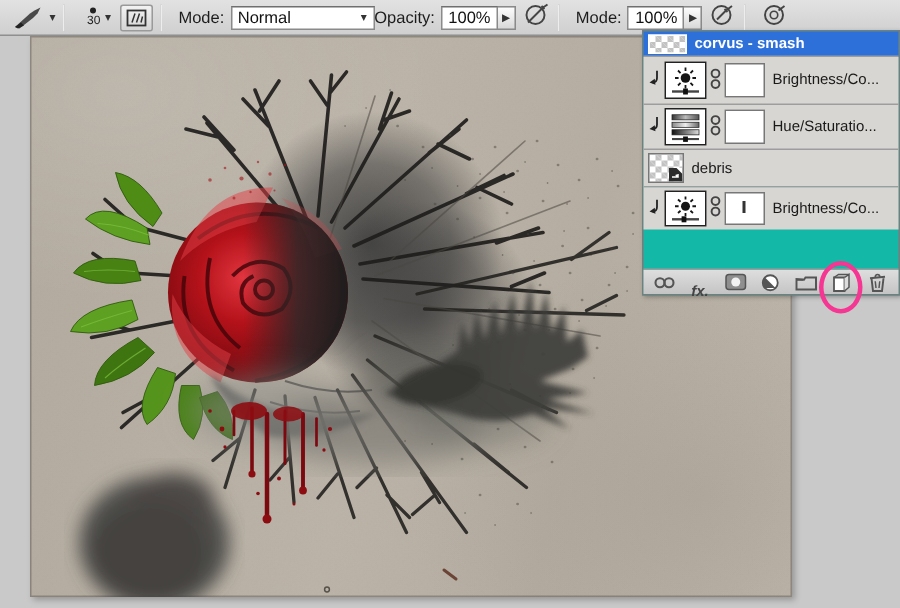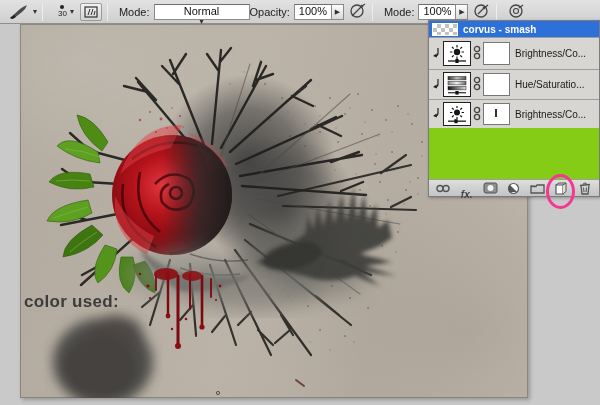--- a/index.html
+++ b/index.html
@@ -7,21 +7,21 @@
   #app{position:relative;width:600px;height:405px;overflow:hidden;
        font-family:"Liberation Sans",sans-serif;background:#c9c9c9;}
 
   
   #optionsbar{position:absolute;left:0;top:0;width:600px;height:24px;z-index:2;
     background:linear-gradient(#e2e2e2,#cfcfcf);border-bottom:1px solid #8f8f8f;
     display:flex;align-items:center;font-size:11px;color:#1c1c1c;}
   .sep{width:1px;height:18px;background:#9e9e9e;border-right:1px solid #ededed;margin:0 5px;}
   .tb-label{margin:0 4px 0 6px;}
   .tb-box{background:#fff;border:1px solid #8a8a8a;border-top-color:#6f6f6f;height:16px;
-    display:flex;align-items:center;padding:0 4px;font-size:11px;color:#111;flex-direction:column;}
+    display:flex;align-items:center;padding:0 4px;font-size:11px;color:#111;}
   .arrow-btn{width:12px;height:16px;border:1px solid #8a8a8a;border-left:none;background:linear-gradient(#fdfdfd,#d8d8d8);
     display:flex;align-items:center;justify-content:center;font-size:7px;color:#333;}
   .mini-arrow{font-size:8px;color:#333;margin-left:3px;}
   #brush-preset{display:flex;align-items:center;margin-left:8px;}
   #brush-tip{display:flex;flex-direction:column;align-items:center;line-height:1;margin-left:10px;}
   #brush-tip .dot{width:4px;height:4px;border-radius:50%;background:#222;margin-bottom:1px;}
   #brush-tip .sz{font-size:8px;color:#222;}
   .tb-iconbtn{width:22px;height:18px;border:1px solid #9a9a9a;border-radius:2px;
     background:linear-gradient(#f2f2f2,#d5d5d5);display:flex;align-items:center;justify-content:center;margin-left:6px;}
   .air-icon{margin-left:5px;}
@@ -33,21 +33,21 @@
       radial-gradient(ellipse 260px 220px at 88% 82%, rgba(120,112,100,.18), rgba(0,0,0,0) 75%),
       linear-gradient(100deg,#b3ab9f 0%,#bcb4a8 45%,#b6aea2 70%,#c0b8ac 100%);
     box-shadow:inset 0 0 0 1px rgba(60,55,48,.35), 2px 2px 4px rgba(0,0,0,.25);
     overflow:hidden;}
   #artwork{position:absolute;left:0;top:0;}
   #color-used{position:absolute;left:4px;top:268px;font-size:17px;font-weight:bold;
     color:#3c3c3c;letter-spacing:.3px;z-index:3;}
 
   
   #layers-panel{position:absolute;left:428px;top:20px;width:172px;height:177px;z-index:5;
-    background:#84cc16;border:1px solid #7b7b7b;box-shadow:1px 1px 3px rgba(0,0,0,.3);
+    background:#14b8a6;border:1px solid #7b7b7b;box-shadow:1px 1px 3px rgba(0,0,0,.3);
     display:flex;flex-direction:column;font-size:10px;color:#1a1a1a;}
   .lrow{display:flex;align-items:center;border-bottom:1px solid #9d9d9d;background:#d8d6d2;padding:0 3px;position:relative;}
   .lrow.sel{background:#2e70d9;color:#fff;font-weight:bold;}
   .thumb{border:1px solid #777;background:#fff;flex:none;}
   .checker{background-color:#fff;background-image:
       linear-gradient(45deg,#c2c2c2 25%,transparent 25%,transparent 75%,#c2c2c2 75%),
       linear-gradient(45deg,#c2c2c2 25%,transparent 25%,transparent 75%,#c2c2c2 75%);
     background-size:8px 8px;background-position:0 0,4px 4px;position:relative;}
   .badge{position:absolute;right:0;bottom:0;width:9px;height:9px;}
   .lname{margin-left:5px;white-space:nowrap;overflow:hidden;}
@@ -301,21 +301,20 @@
 
       <path d="M276,356 l8,6" stroke="#6b4436" stroke-width="2" stroke-linecap="round"></path>
       <circle cx="198" cy="369" r="1.6" fill="none" stroke="#55524c" stroke-width="1"></circle>
 
       <g filter="url(#soft2)">
         <ellipse cx="83" cy="338" rx="50" ry="44" fill="#4a4846" opacity=".95"></ellipse>
         <ellipse cx="96" cy="310" rx="27" ry="19" fill="#4a4846" opacity=".9"></ellipse>
         <ellipse cx="80" cy="344" rx="38" ry="33" fill="#454341"></ellipse>
       </g>
     </svg>
-    <div id="color-used">color used:</div>
   </div>
 
   <div id="layers-panel">
 
     <div class="lrow sel" style="height:17px;">
       <span class="thumb checker" style="width:26px;height:13px;border-color:#fff;"></span>
       <span class="lname">corvus - smash</span>
     </div>
 
     <div class="lrow" style="height:32px;">
@@ -381,20 +380,30 @@
         <svg width="8" height="15" viewBox="0 0 8 15">
             <circle cx="4" cy="4" r="2.6" fill="none" stroke="#444" stroke-width="1.3"></circle>
             <circle cx="4" cy="11" r="2.6" fill="none" stroke="#444" stroke-width="1.3"></circle>
           </svg>
       </span>
       <span class="thumb" style="width:27px;height:23px;"></span>
       <span class="lname">Hue/Saturatio...</span>
     </div>
 
 
+    <div class="lrow" style="height:25px;">
+      <span class="thumb checker" style="width:24px;height:20px;">
+        <svg class="badge" viewBox="0 0 9 9">
+          <path d="M0,0 H9 V9 H0 Z" fill="#2c2c2c"></path>
+            <path d="M9,0 L9,4 L5,0 Z" fill="#fff"></path>
+          <path d="M2,6 L6,6 L6,4 M6,6 L4.5,4.5" stroke="#fff" stroke-width="1" fill="none"></path>
+        </svg>
+      </span>
+      <span class="lname">debris</span>
+    </div>
 
     <div class="lrow" style="height:28px;border-bottom:none;">
       <span class="clip">
         <svg width="9" height="10" viewBox="0 0 9 10">
             <path d="M6,0 L6,5 Q6,8 3,8" stroke="#222" stroke-width="1.2" fill="none"></path>
             <path d="M4.5,5.5 L1,8 L5,9.5 Z" fill="#222"></path>
           </svg>
       </span>
       <span class="thumb" style="width:28px;height:24px;border-color:#222;display:flex;flex-direction:column;align-items:center;justify-content:center;">
         <svg width="22" height="19" viewBox="0 0 22 19">

